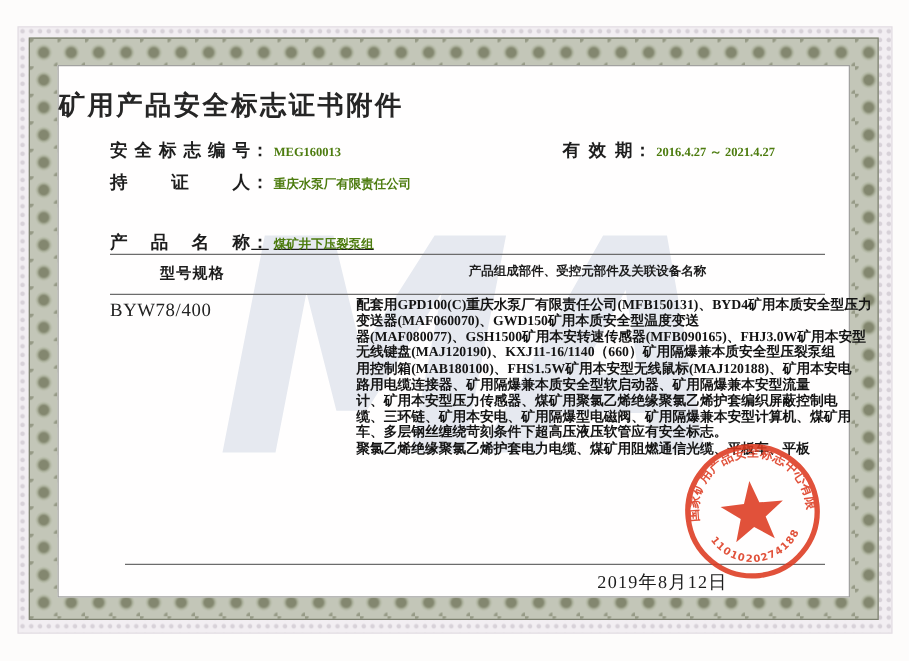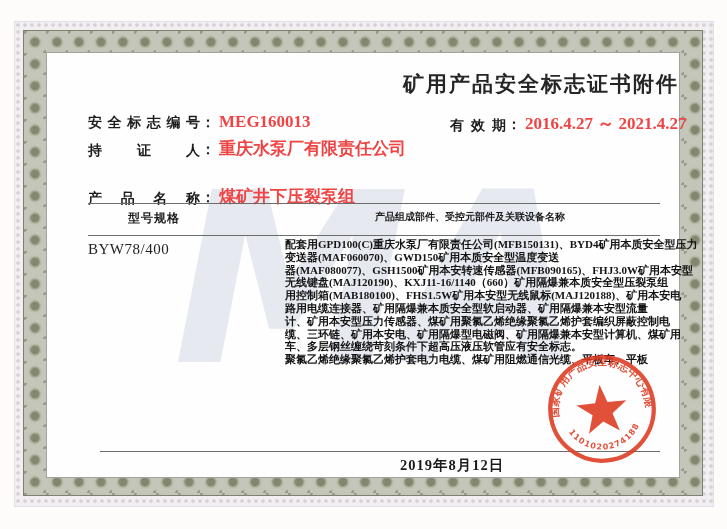--- a/index.html
+++ b/index.html
@@ -36,28 +36,28 @@
     border:1px solid #a2a2a0;
     box-sizing:border-box;
   }
 
   
   .watermark{position:absolute;left:168px;top:110px;pointer-events:none;}
 
   
   .title{
     position:absolute;left:47px;top:70px;width:632px;margin:0;
-    text-align:right;font-size:21px;font-weight:bold;color:#262626;
+    text-align:left;font-size:21px;font-weight:bold;color:#262626;
     letter-spacing:2px;
   }
   .row{position:absolute;left:88px;font-size:14px;color:#1d1d1d;white-space:nowrap;}
   .flabel{display:inline-block;width:112px;text-align:justify;text-align-last:justify;font-weight:bold;vertical-align:bottom;}
   .vlabel{display:inline-block;width:56px;text-align:justify;text-align-last:justify;font-weight:bold;vertical-align:bottom;}
   .colon{font-weight:bold;margin:0 4px 0 1px;}
-  .fvalue{font-weight:bold;font-size:17px;color:#ef4444;}
+  .fvalue{font-weight:bold;font-size:10px;color:#4d7c0f;}
   .row1{top:112px;} .row2{top:137px;} .row3{top:161px;} .row4{top:185px;text-decoration:underline;}
   .validity{position:absolute;left:450px;top:112px;font-size:14px;white-space:nowrap;color:#1d1d1d;}
 
   .rule{position:absolute;height:1px;background:#6c6c6c;}
   .rule1{left:88px;top:203px;width:572px;}
   .rule2{left:88px;top:235px;width:572px;}
   .rule3{left:100px;top:451px;width:560px;}
 
   .th-left{
     position:absolute;left:88px;top:210px;width:132px;text-align:center;
@@ -68,22 +68,22 @@
     font-size:10px;font-weight:bold;color:#1d1d1d;
   }
   .model{position:absolute;left:88px;top:241px;font-size:15px;color:#222;letter-spacing:.5px;}
   .comp{
     position:absolute;left:285px;top:238px;width:380px;
     font-size:11px;line-height:12.8px;color:#141414;font-weight:600;
   }
   .comp div{white-space:nowrap;}
 
   .issue-date{
-    position:absolute;left:400px;top:456px;width:260px;text-align:left;
-    font-size:14.5px;font-weight:bold;color:#1b1b1b;letter-spacing:1px;
+    position:absolute;left:400px;top:456px;width:260px;text-align:center;
+    font-size:14.5px;font-weight:normal;color:#1b1b1b;letter-spacing:1px;
   }
 
   
   .stamp{position:absolute;left:532px;top:338px;opacity:.88;transform:rotate(-6deg);}
 </style>
 </head>
 <body>
 
 <div class="page">
 

